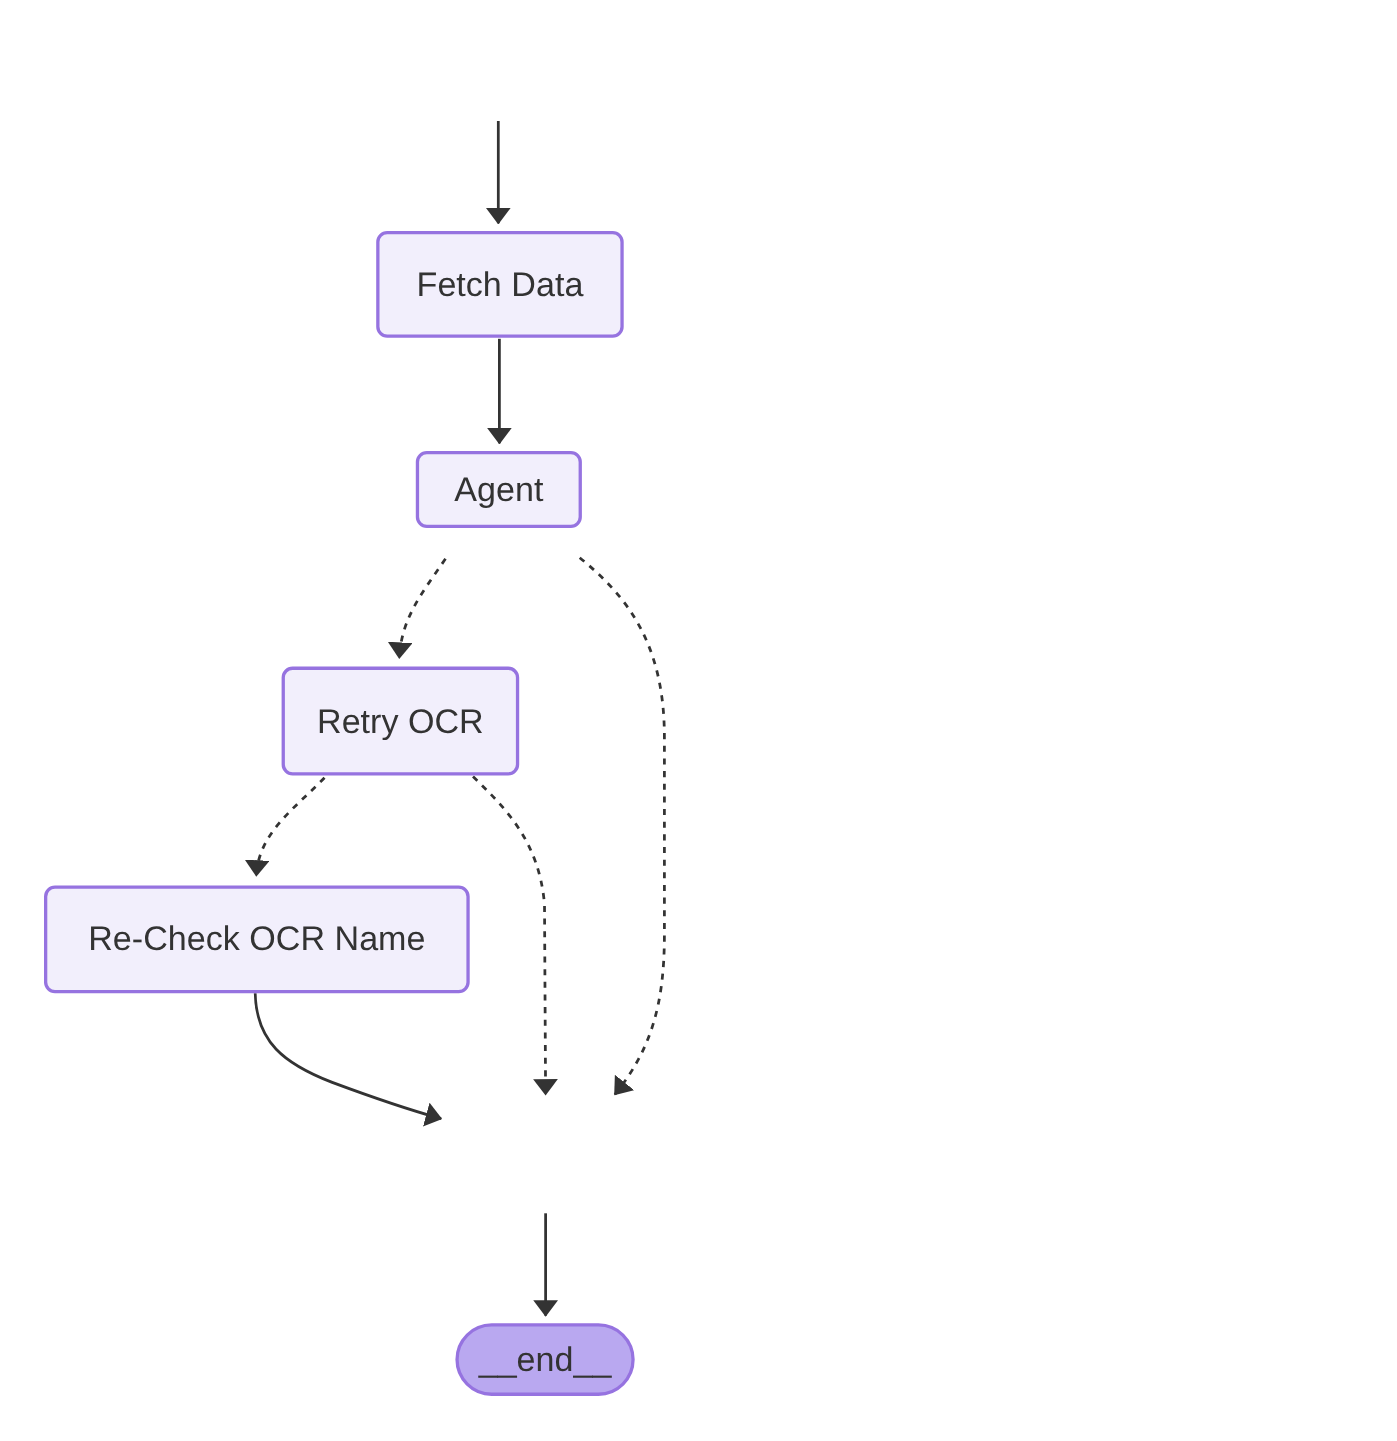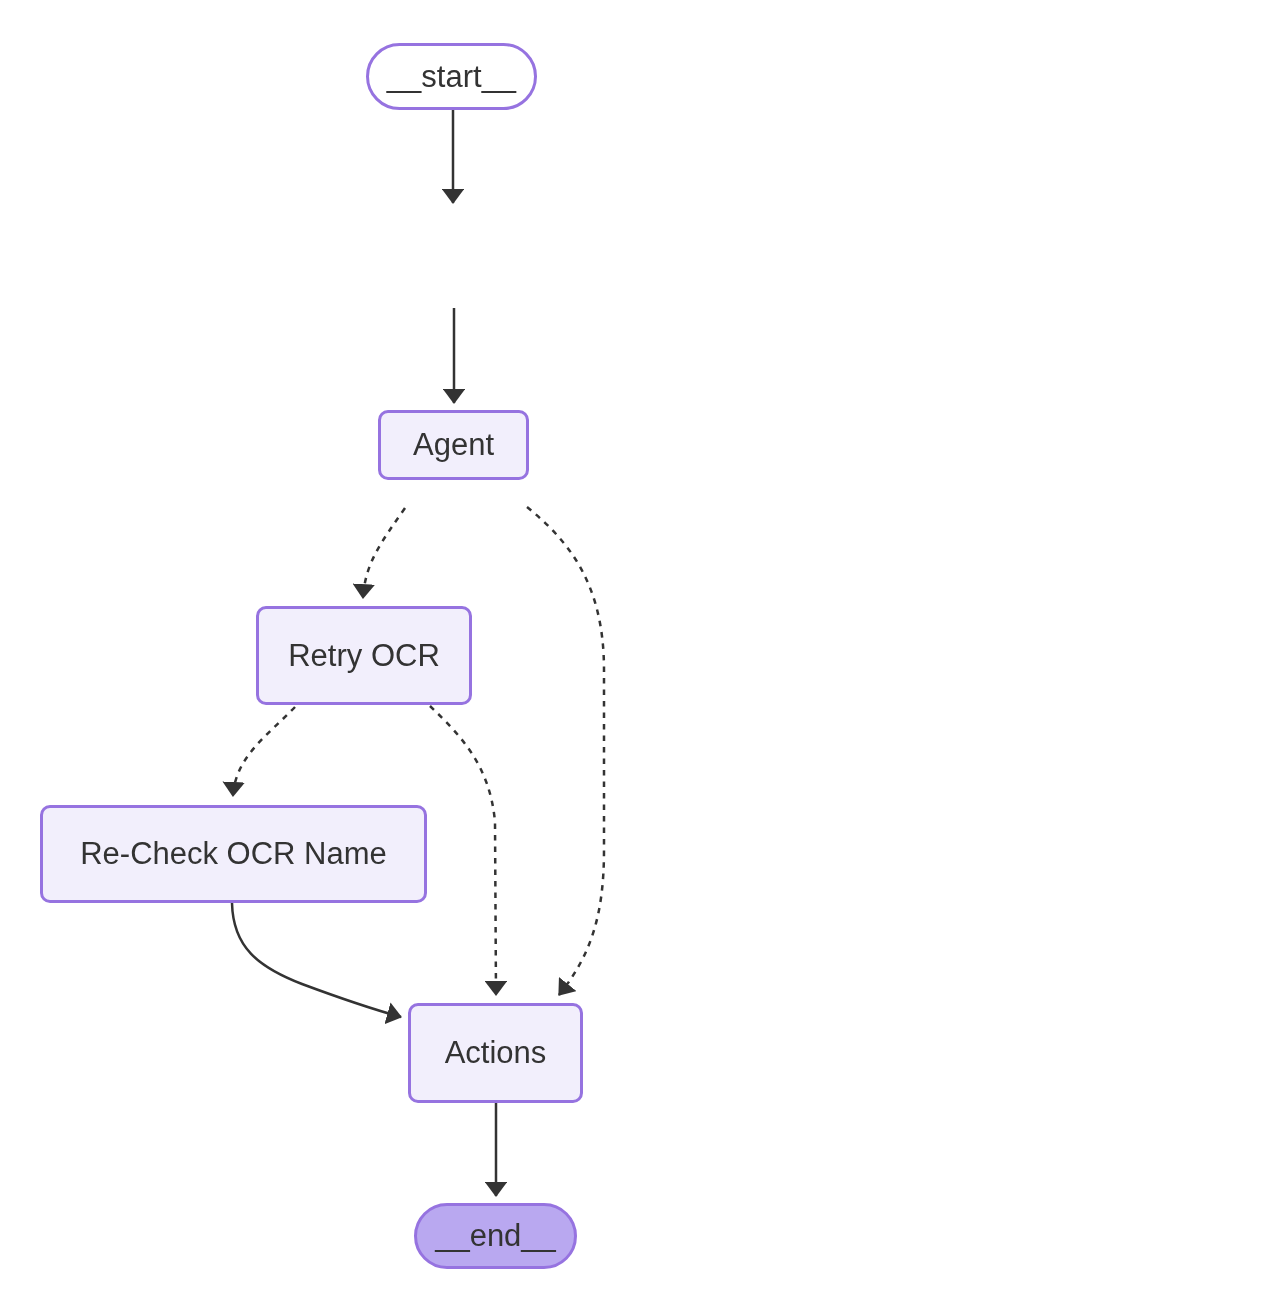--- a/index.html
+++ b/index.html
@@ -84,38 +84,35 @@
 
     <path class="edge dotted" d="M295,707 C268,735 235,757 233,796" marker-end="url(#arrowhead)"></path>
 
     <path class="edge dotted" d="M430,706 C460,735 490,765 495,822 L496,995" marker-end="url(#arrowhead)"></path>
 
     <path class="edge solid" d="M232,903 C233,947 258,967 302,984 C345,1000 372,1009 401,1017" marker-end="url(#arrowhead)"></path>
 
     <path class="edge solid" d="M496,1103 L496,1196" marker-end="url(#arrowhead)"></path>
   </svg>
 
-  <div class="node stadium start" style="left:366px;top:43px;width:171px;height:67px">
-    <span class="label">__start__</span>
+
+  <div class="node" style="left:342px;top:210px;width:225px;height:97px">
+    <span class="label">Fetch Data</span>
   </div>
-
 
   <div class="node" style="left:378px;top:410px;width:151px;height:70px">
     <span class="label">Agent</span>
   </div>
 
   <div class="node" style="left:40px;top:805px;width:387px;height:98px">
     <span class="label">Re-Check OCR Name</span>
   </div>
 
   <div class="node" style="left:256px;top:606px;width:216px;height:99px">
     <span class="label">Retry OCR</span>
   </div>
 
-  <div class="node" style="left:408px;top:1003px;width:175px;height:100px">
-    <span class="label">Actions</span>
-  </div>
 
   <div class="node stadium end" style="left:414px;top:1203px;width:163px;height:66px">
     <span class="label">__end__</span>
   </div>
 
 </div>
 
 </body></html>

